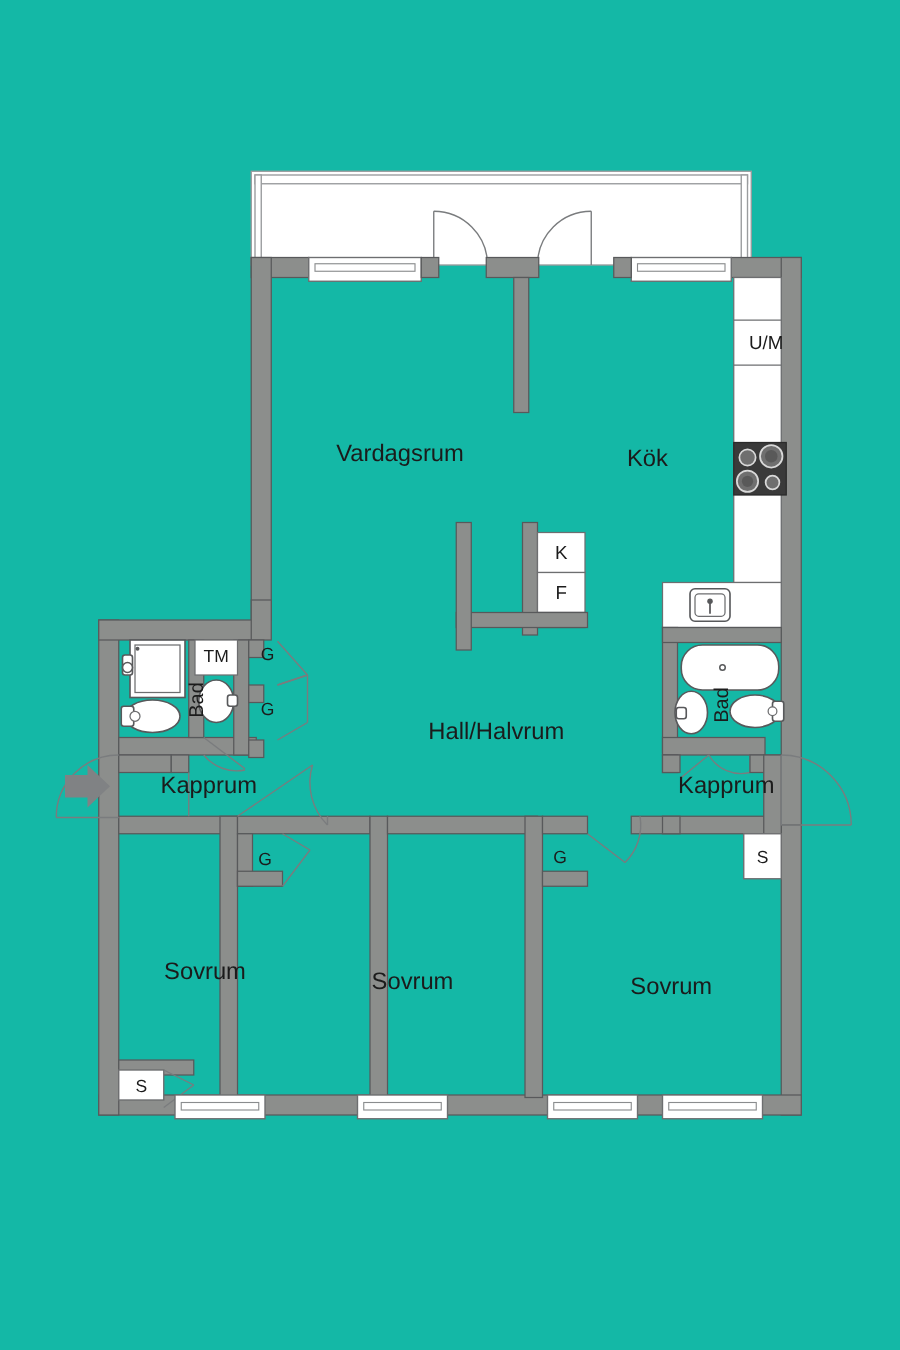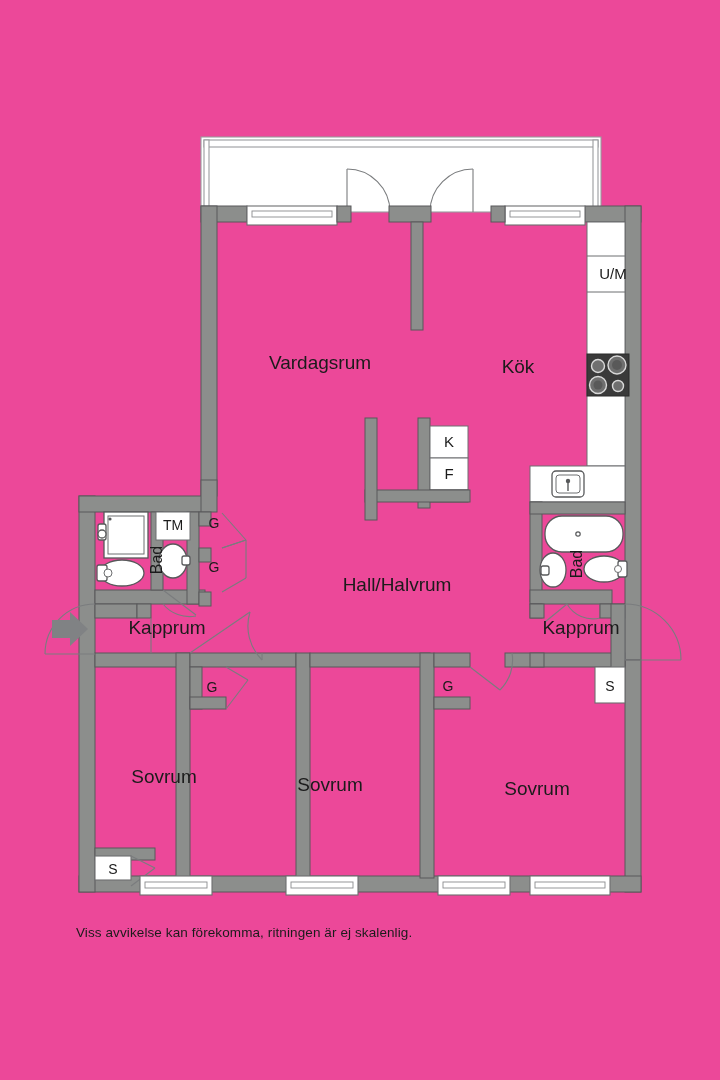--- a/index.html
+++ b/index.html
@@ -10,21 +10,21 @@
   body {
     width: 720px;
     height: 1080px;
     font-family: "Liberation Sans", sans-serif;
     overflow: hidden;
   }
   #plan-wrap {
     position: relative;
     width: 720px;
     height: 1080px;
-    background: #ec4899;
+    background: #14b8a6;
   }
   svg.floorplan {
     display: block;
     width: 720px;
     height: 1080px;
   }
   .wall      { fill: #8c8e8c; stroke: #58595b; stroke-width: 1; }
   .fixture   { fill: #ffffff; stroke: #58595b; stroke-width: 1.3; }
   .fixture-thin { fill: #ffffff; stroke: #6d6e70; stroke-width: 1; }
   .stove     { fill: #3a3a3a; stroke: #2b2b2b; stroke-width: 1; }
@@ -346,15 +346,14 @@
     <text class="room-label" x="518" y="368">Kök</text>
     <text class="room-label" x="397" y="586">Hall/Halvrum</text>
     <text class="room-label" x="167" y="629">Kapprum</text>
     <text class="room-label" x="581" y="629">Kapprum</text>
     <text class="room-label" x="164" y="778">Sovrum</text>
     <text class="room-label" x="330" y="786">Sovrum</text>
     <text class="room-label" x="537" y="790">Sovrum</text>
 
   </svg>
 
-  <div class="caption">Viss avvikelse kan förekomma, ritningen är ej skalenlig.</div>
 
 </div>
 
 </body></html>

